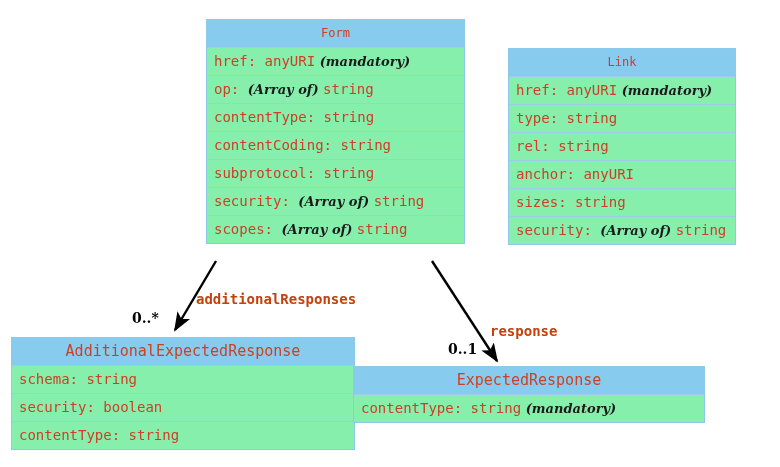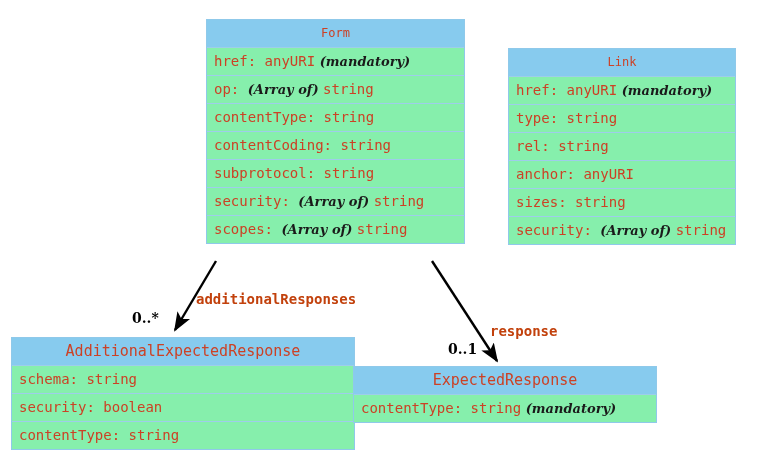--- a/index.html
+++ b/index.html
@@ -58,21 +58,21 @@
     font-style: italic;
     font-weight: bold;
     color: #1a1a1a;
     font-size: 13px;
   }
 
   
   #box-form            { left: 206px; top: 19px;  width: 259px; }
   #box-link            { left: 508px; top: 48px;  width: 228px; }
   #box-addexpresp      { left: 11px;  top: 337px; width: 344px; }
-  #box-expresp         { left: 353px; top: 366px; width: 304px; }
+  #box-expresp         { left: 353px; top: 366px; width: 352px; }
 
   #box-addexpresp .uml-header { font-size: 15px; }
   #box-expresp .uml-header { font-size: 15px; }
 
   
   #connectors {
     position: absolute;
     left: 0; top: 0;
     width: 780px; height: 467px;
     pointer-events: none;

